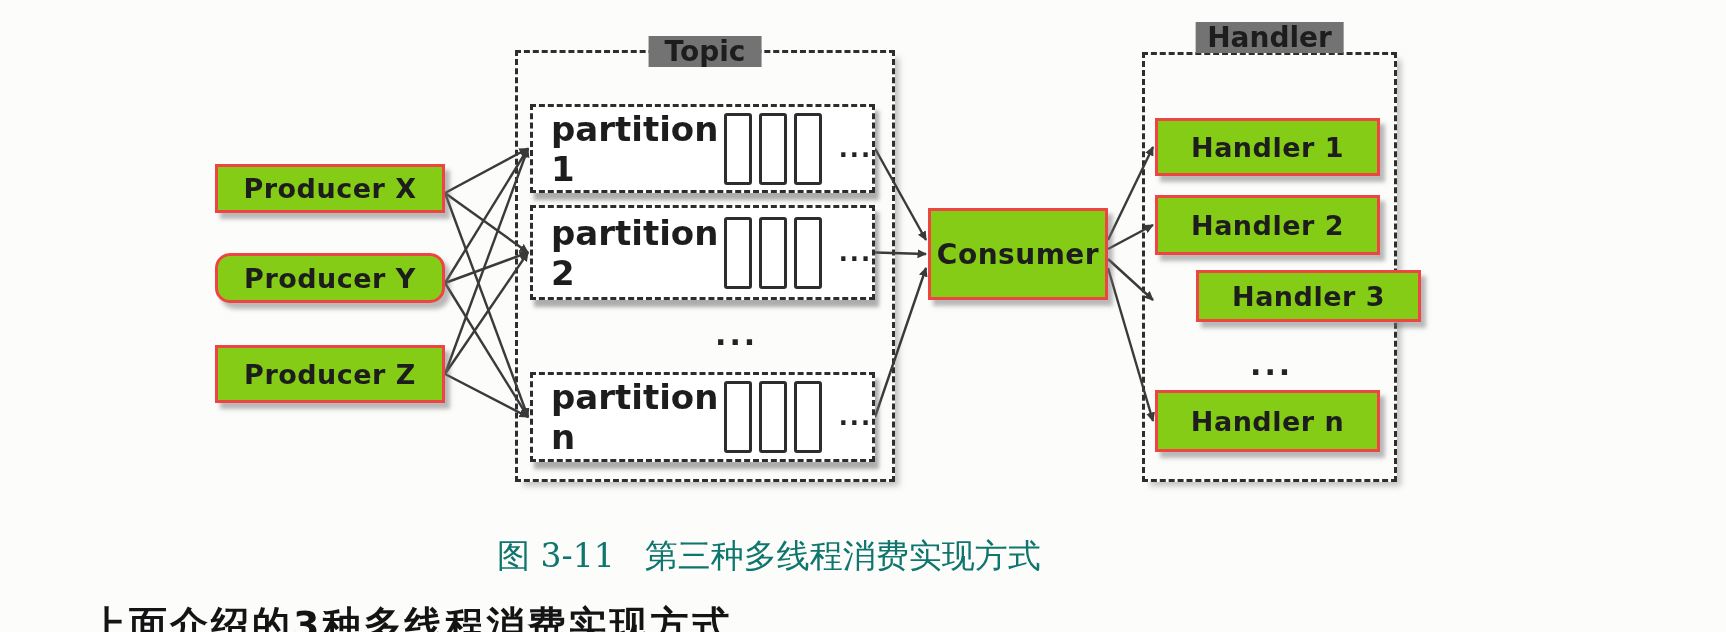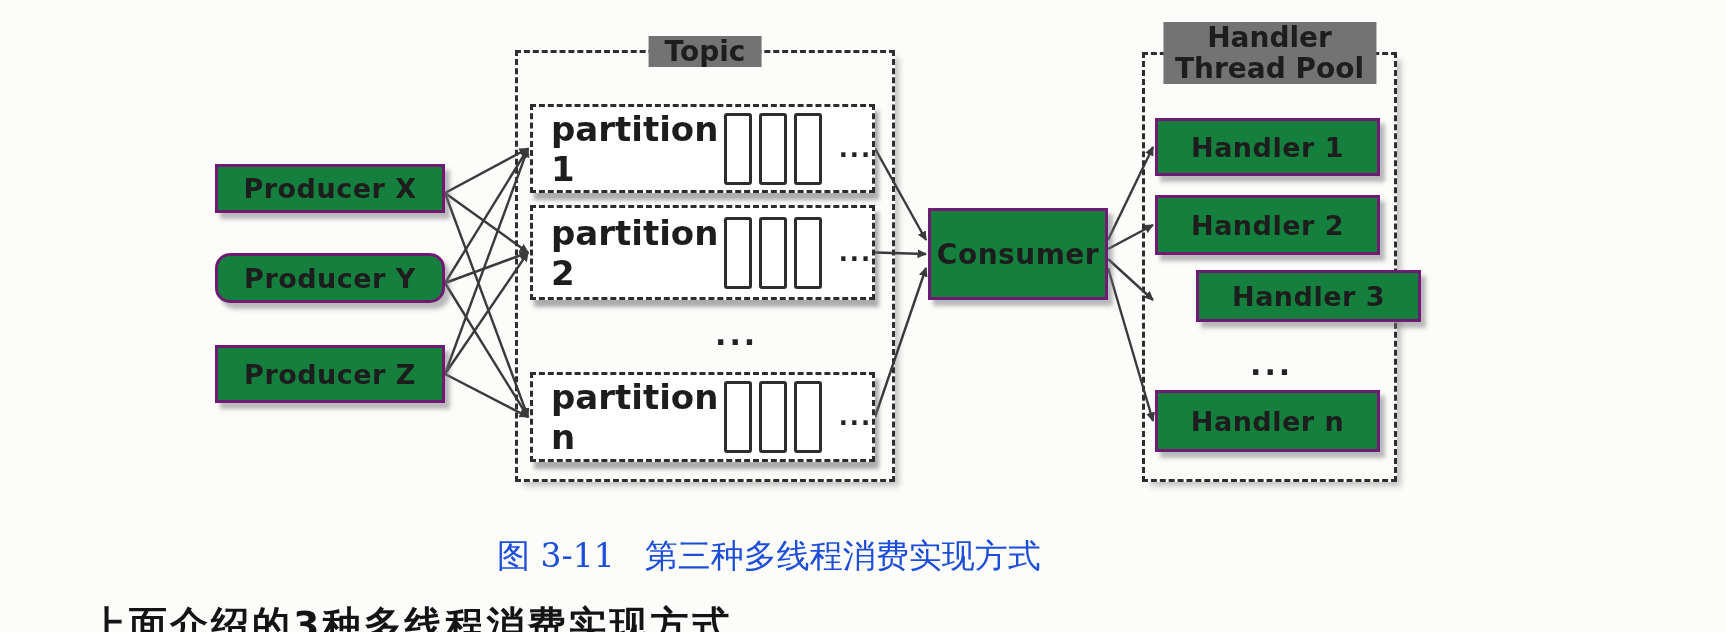--- a/index.html
+++ b/index.html
@@ -7,22 +7,22 @@
     position:relative;
     width:1726px;height:632px;
     background:#fcfcfb;
     overflow:hidden;
     font-family:"DejaVu Sans","Liberation Sans",sans-serif;
     color:#1d1d1d;
   }
   #edges{position:absolute;left:0;top:0;z-index:1;pointer-events:none;}
   .node{position:absolute;z-index:2;}
   .box{
-    background:#15803d;
-    border:3px solid #701a75;
+    background:#84cc16;
+    border:3px solid #ef4444;
     display:flex;align-items:center;justify-content:center;
     font-size:27px;font-weight:600;letter-spacing:.5px;
     box-shadow:5px 6px 4px rgba(120,120,120,.5);
     box-sizing:border-box;
   }
   .container{
     position:absolute;z-index:0;
     border:3px dashed #2e2e2e;
     box-sizing:border-box;
     box-shadow:6px 6px 6px -2px rgba(125,125,125,.45);
@@ -55,21 +55,21 @@
     letter-spacing:2px;color:#222;line-height:10px;
   }
   .gap-ellipsis{
     position:absolute;z-index:2;
     font-size:30px;font-weight:700;letter-spacing:3px;
     color:#222;line-height:10px;
   }
   .caption{
     position:absolute;left:497px;top:534px;z-index:2;
     font-family:"DejaVu Serif","Liberation Serif",serif;
-    font-size:33px;color:#1d4ed8;white-space:nowrap;
+    font-size:33px;color:#0f766e;white-space:nowrap;
   }
   .caption .caption-title{margin-left:30px;}
   .bottom-partial{
     position:absolute;left:88px;top:606px;z-index:2;
     font-size:38px;font-weight:700;letter-spacing:3px;
     color:#141414;white-space:nowrap;line-height:1;
   }
 </style>
 </head>
 <body>
@@ -146,21 +146,20 @@
     </span>
   </div>
 
   <div class="node box" style="left:928px;top:208px;width:180px;height:92px;font-size:28px;">
     <span>Consumer</span>
   </div>
 
   <div class="container" style="left:1142px;top:52px;width:255px;height:430px;">
     <div class="container-label" style="top:-33px;padding:0 12px;">
       <div>Handler</div>
-      <div>Thread Pool</div>
     </div>
   </div>
 
   <div class="node box" style="left:1155px;top:118px;width:225px;height:58px;">
     <span>Handler 1</span>
   </div>
   <div class="node box" style="left:1155px;top:195px;width:225px;height:60px;">
     <span>Handler 2</span>
   </div>
   <div class="node box" style="left:1196px;top:270px;width:225px;height:52px;">

